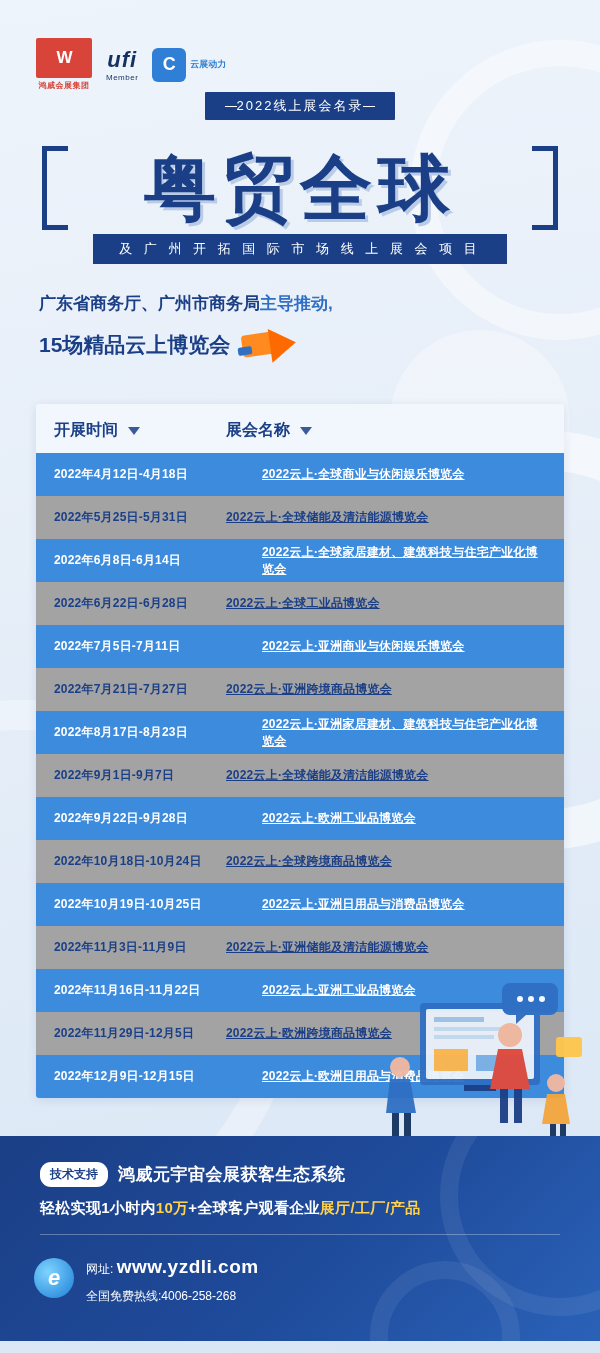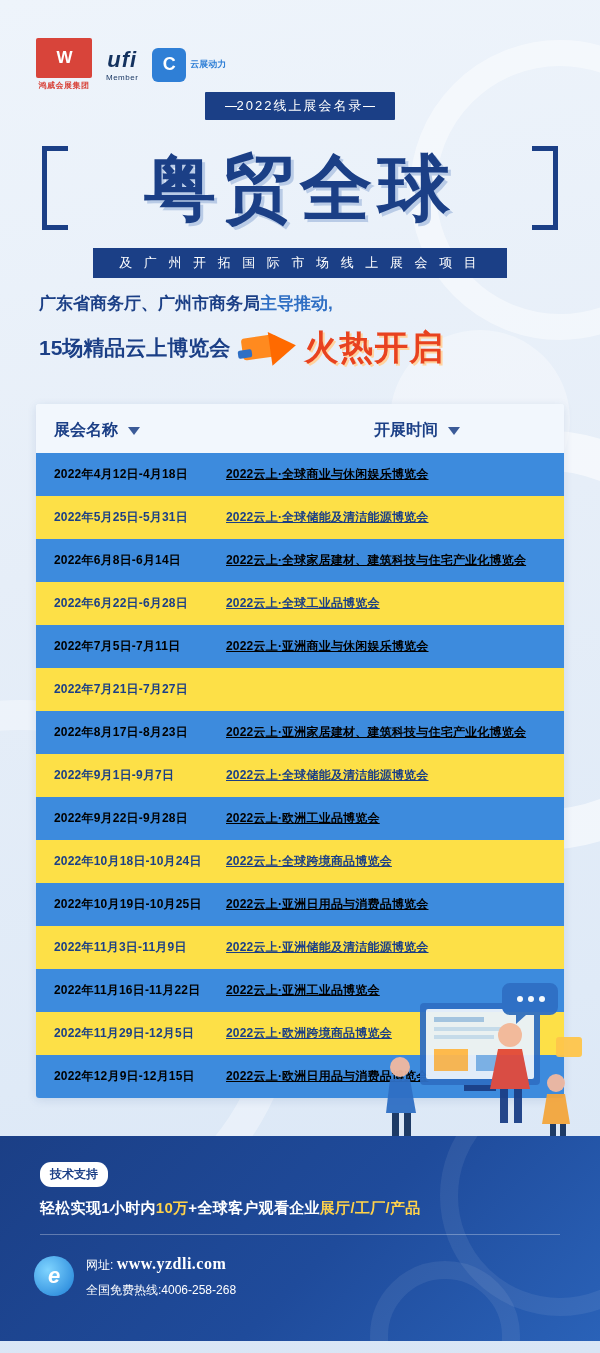--- a/index.html
+++ b/index.html
@@ -39,64 +39,64 @@
   .title-wrap { position: absolute; top: 92px; left: 0; width: 600px; z-index: 6; text-align: center; }
   .subtitle-top { display: inline-flex; align-items: center; background: #1b3f86; color: #ffffff; font-size: 13px; padding: 5px 20px; letter-spacing: 2px; border-radius: 1px; }
   .subtitle-top .dash { display: inline-block; width: 12px; height: 1px; background: #ffffff; }
 
   .bigtitle-row { position: relative; margin-top: 22px; height: 92px; display: flex; align-items: center; justify-content: center; }
   .bracket { position: absolute; top: 4px; width: 26px; height: 84px; border: 5px solid #1b3f86; }
   .bracket.left { left: 42px; border-right: none; }
   .bracket.right { right: 42px; border-left: none; }
   .bigtitle { font-family: "DejaVu Sans", sans-serif; font-size: 72px; font-weight: bold; color: #1b3f86; letter-spacing: 6px; line-height: 1; text-shadow: 3px 3px 0 #b9cbe6; }
 
-  .subtitle-bottom { margin-top: 14px; display: inline-block; background: #1b3f86; color: #ffffff; font-size: 13px; letter-spacing: 4px; padding: 6px 26px; }
+  .subtitle-bottom { display: inline-block; background: #1b3f86; color: #ffffff; font-size: 13px; letter-spacing: 4px; padding: 6px 26px; }
 
   
   .promo { position: absolute; top: 292px; left: 0; width: 600px; z-index: 6; padding: 0 28px; margin-left: 11px; }
   .promo-l1 { font-size: 17px; font-weight: bold; color: #1b3f86; letter-spacing: 0px; }
   .promo-l1 .blue { color: #2f6fc4; }
   .promo-l2 { margin-top: 10px; font-size: 21px; font-weight: bold; color: #1b3f86; display: flex; align-items: center; }
   .megaphone { margin-left: 4px; position: relative; width: 66px; height: 40px; }
   .mg-body { position: absolute; left: 8px; top: 8px; width: 40px; height: 22px; background: #ff8a1f; border-radius: 4px 12px 12px 4px; transform: rotate(-8deg); }
   .mg-cone { position: absolute; left: 36px; top: 2px; width: 0; height: 0; border-top: 17px solid transparent; border-bottom: 17px solid transparent; border-left: 26px solid #ff6a00; transform: rotate(-8deg); }
   .mg-handle { position: absolute; left: 4px; top: 22px; width: 14px; height: 8px; background: #2f6fc4; border-radius: 2px; transform: rotate(-8deg); }
   .hot { margin-left: 4px; font-family: "DejaVu Sans", sans-serif; font-size: 34px; font-weight: bold; color: #e8421f; letter-spacing: 1px; text-shadow: 2px 2px 0 #ffd3a0; }
 
   
   .table-card { position: absolute; top: 404px; left: 36px; width: 528px; background: #f2f7fd; border-radius: 3px; box-shadow: 0 2px 10px rgba(27,63,134,.12); z-index: 7; overflow: hidden; }
   .thead { display: flex; padding: 16px 18px 12px 18px; background: #f2f7fd; }
   .th { font-size: 16px; font-weight: bold; color: #1b3f86; display: flex; align-items: center; gap: 10px; }
   .th.c1 { width: 172px; }
   .th.c2 { flex: 1; }
   .caret { width: 0; height: 0; border-left: 6px solid transparent; border-right: 6px solid transparent; border-top: 8px solid #1b3f86; opacity: .85; }
   .row { display: flex; align-items: center; height: 43px; padding: 0 18px; font-size: 12px; }
-  .row.odd { background: #3d8bdd; color: #000000; }
-  .row.even { background: #fde047; color: #1b3f86; }
+  .row.odd { background: #3d8bdd; color: #ffffff; gap: 36px; }
+  .row.even { background: #a3a3a3; color: #1b3f86; }
   .cell-date { width: 172px; font-weight: bold; letter-spacing: .2px; }
   .cell-name { flex: 1; font-weight: bold; letter-spacing: .2px; text-decoration: underline; }
 
   
   .illus { position: absolute; right: 10px; bottom: 200px; width: 230px; height: 190px; z-index: 8; opacity: .95; }
 
   
   .footer { position: absolute; left: 0; bottom: 12px; width: 600px; height: 205px; background: linear-gradient(135deg, #1b3f86 0%, #1f4b9b 55%, #2a62b8 100%); color: #ffffff; z-index: 9; overflow: hidden; }
   .footer .fdeco { position: absolute; border-radius: 50%; border: 18px solid rgba(255,255,255,.07); }
   .footer .fd1 { width: 240px; height: 240px; right: -80px; top: -60px; }
   .footer .fd2 { width: 150px; height: 150px; right: 80px; bottom: -70px; }
   .f-top { display: flex; align-items: center; gap: 10px; padding: 26px 0 0 40px; }
   .tag { background: #ffffff; color: #1b3f86; font-size: 12px; font-weight: bold; padding: 4px 10px; border-radius: 11px; white-space: nowrap; }
   .f-title { font-size: 17px; font-weight: bold; letter-spacing: .5px; }
   .f-sub { padding: 12px 0 0 40px; font-size: 15px; font-weight: bold; letter-spacing: .3px; }
   .f-sub .hl { color: #ffd24a; }
   .f-divider { margin: 16px 40px 0 40px; height: 1px; background: rgba(255,255,255,.3); }
   .f-contact { display: flex; align-items: center; gap: 12px; padding: 14px 0 0 34px; }
   .ie-icon { width: 40px; height: 40px; border-radius: 50%; background: radial-gradient(circle at 35% 35%, #7fd4ff, #1c7ed6); display: flex; align-items: center; justify-content: center; color: #fff; font-size: 22px; font-weight: bold; font-style: italic; }
   .f-lines { font-size: 12px; line-height: 1.9; }
-  .f-lines b { font-size: 16px; letter-spacing: .5px; font-family: Liberation Serif, serif; }
+  .f-lines b { font-size: 19px; letter-spacing: .5px; }
 </style>
 </head>
 <body>
 
 <div class="poster">
 
   <div class="deco c1"></div>
   <div class="deco c2"></div>
   <div class="deco c3"></div>
   <div class="deco c4"></div>
@@ -140,34 +140,33 @@
     <div class="promo-l1">
       <span>广东省商务厅、广州市商务局</span><span class="blue">主导推动,</span>
     </div>
     <div class="promo-l2">
       <span>15场精品云上博览会</span>
       <span class="megaphone">
         <span class="mg-body"></span>
         <span class="mg-cone"></span>
         <span class="mg-handle"></span>
       </span>
-      <span class="hot">火热开启</span>
     </div>
   </div>
 
   <div class="table-card">
     <div class="thead">
+      <div class="th c1">
+        <span>开展时间</span>
+        <span class="caret"></span>
+      </div>
       <div class="th c2">
         <span>展会名称</span>
         <span class="caret"></span>
       </div>
-      <div class="th c1">
-        <span>开展时间</span>
-        <span class="caret"></span>
-      </div>
     </div>
 
     <div class="row odd">
       <div class="cell-date">2022年4月12日-4月18日</div>
       <div class="cell-name">2022云上·全球商业与休闲娱乐博览会</div>
     </div>
     <div class="row even">
       <div class="cell-date">2022年5月25日-5月31日</div>
       <div class="cell-name">2022云上·全球储能及清洁能源博览会</div>
     </div>
@@ -178,20 +177,21 @@
     <div class="row even">
       <div class="cell-date">2022年6月22日-6月28日</div>
       <div class="cell-name">2022云上·全球工业品博览会</div>
     </div>
     <div class="row odd">
       <div class="cell-date">2022年7月5日-7月11日</div>
       <div class="cell-name">2022云上·亚洲商业与休闲娱乐博览会</div>
     </div>
     <div class="row even">
       <div class="cell-date">2022年7月21日-7月27日</div>
+      <div class="cell-name">2022云上·亚洲跨境商品博览会</div>
     </div>
     <div class="row odd">
       <div class="cell-date">2022年8月17日-8月23日</div>
       <div class="cell-name">2022云上·亚洲家居建材、建筑科技与住宅产业化博览会</div>
     </div>
     <div class="row even">
       <div class="cell-date">2022年9月1日-9月7日</div>
       <div class="cell-name">2022云上·全球储能及清洁能源博览会</div>
     </div>
     <div class="row odd">
@@ -251,20 +251,21 @@
     <rect x="190" y="161" width="6" height="20" fill="#14325f"></rect>
     <rect x="200" y="161" width="6" height="20" fill="#14325f"></rect>
   </svg>
 
   <div class="footer">
     <span class="fdeco fd1"></span>
     <span class="fdeco fd2"></span>
 
     <div class="f-top">
       <span class="tag">技术支持</span>
+      <span class="f-title">鸿威元宇宙会展获客生态系统</span>
     </div>
 
     <div class="f-sub">
       <span>轻松实现1小时内</span><span class="hl">10万</span><span>+全球客户观看企业</span><span class="hl">展厅/工厂/产品</span>
     </div>
 
     <div class="f-divider"></div>
 
     <div class="f-contact">
       <span class="ie-icon">e</span>

